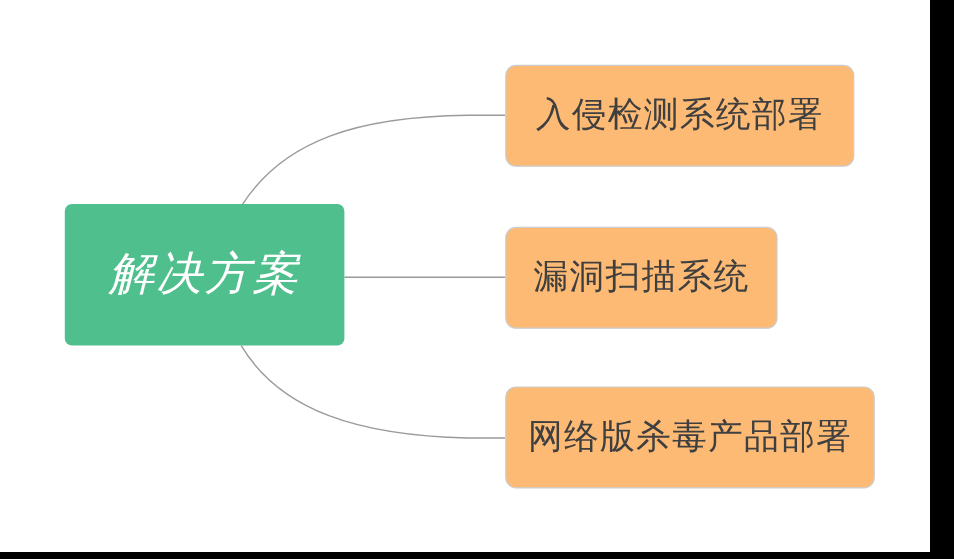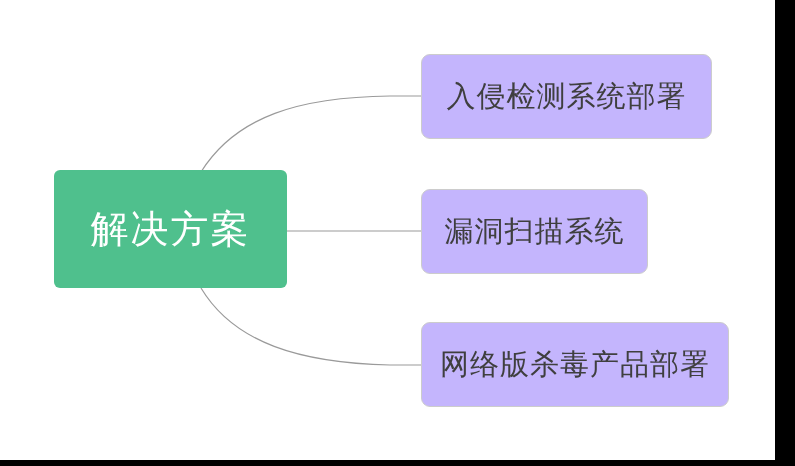--- a/index.html
+++ b/index.html
@@ -65,23 +65,24 @@
     background: #4fc08d;
     border-radius: 6px;
     justify-content: center;
   }
   #root-node .node-label {
     color: #ffffff;
     font-size: 38px;
     line-height: 1;
     letter-spacing: 2px;
     white-space: nowrap;
+    font-style: italic;
   }
   .child-node {
-    background: #c4b5fd;
+    background: #fdba74;
     border: 1px solid #cccccc;
     border-radius: 9px;
     justify-content: center;
   }
   .child-node .node-label {
     color: #3f3f3f;
     font-size: 29px;
     line-height: 1;
     letter-spacing: 1px;
     white-space: nowrap;

